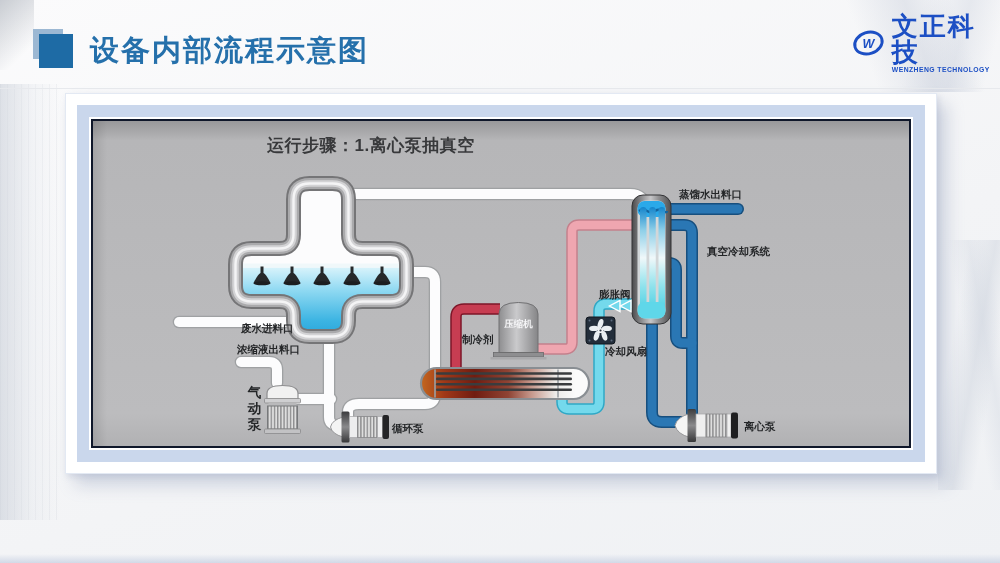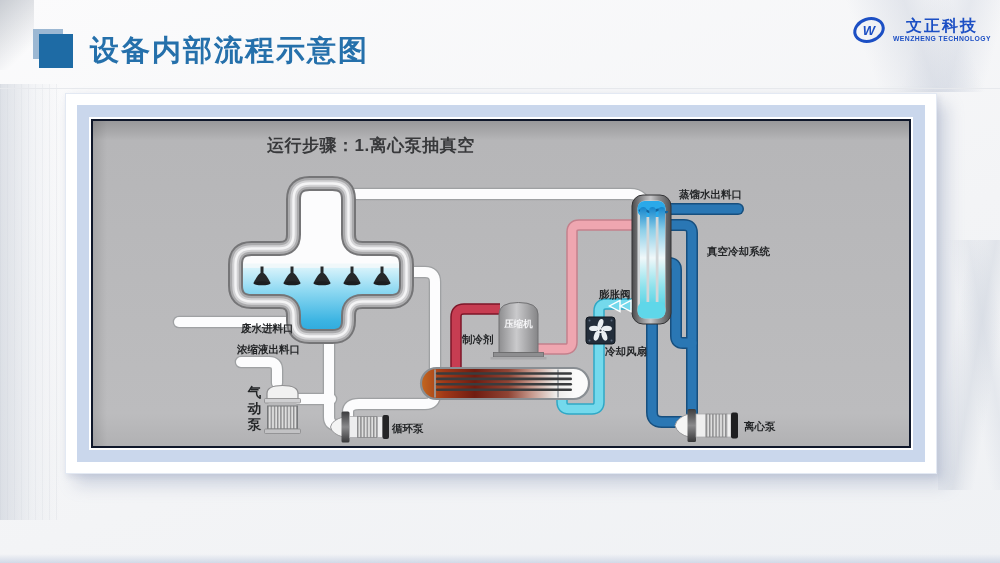--- a/index.html
+++ b/index.html
@@ -20,21 +20,21 @@
 
   
   .hdr-divider{position:absolute;left:0;top:88px;width:100%;height:1px;background:#e7e9ed;}
   .sq-light{position:absolute;left:33px;top:29px;width:30px;height:30px;background:#9cb8d3;}
   .sq-dark{position:absolute;left:39px;top:34px;width:34px;height:34px;background:#1e6ba5;}
   .page-title{position:absolute;left:90px;top:31px;font-family:"Liberation Serif",serif;font-weight:bold;
     font-size:29px;letter-spacing:2px;color:#2570ab;}
   
   .logo{position:absolute;left:852px;top:13px;display:flex;align-items:center;gap:5px;}
   .logo-texts{display:flex;flex-direction:column;line-height:1;}
-  .logo-name{font-size:16px;font-weight:bold;color:#1c4fc4;letter-spacing:2px;text-align:center;}
+  .logo-name{font-size:26px;font-weight:bold;color:#1c4fc4;letter-spacing:2px;}
   .logo-sub{font-size:6.8px;font-weight:bold;color:#1c4fc4;letter-spacing:.45px;margin-top:2px;}
 
   
   .frame{position:absolute;left:65px;top:93px;width:870px;height:379px;background:#ffffff;
     border:1px solid #e3e9f3;box-shadow:10px 11px 16px rgba(128,142,178,.32),2px 3px 6px rgba(140,152,182,.22);}
   .frame-blue{position:absolute;left:11px;top:11px;right:11px;bottom:11px;border:12px solid #cad7ec;}
   .frame-interior{position:absolute;left:25px;top:25px;right:25px;bottom:25px;border:2px solid #0f172a;background:#b9b9bb;}
   .frame-interior svg{display:block;}
   .dlabel{font:bold 10.5px "Liberation Sans",sans-serif;fill:#242628;}
 </style>

